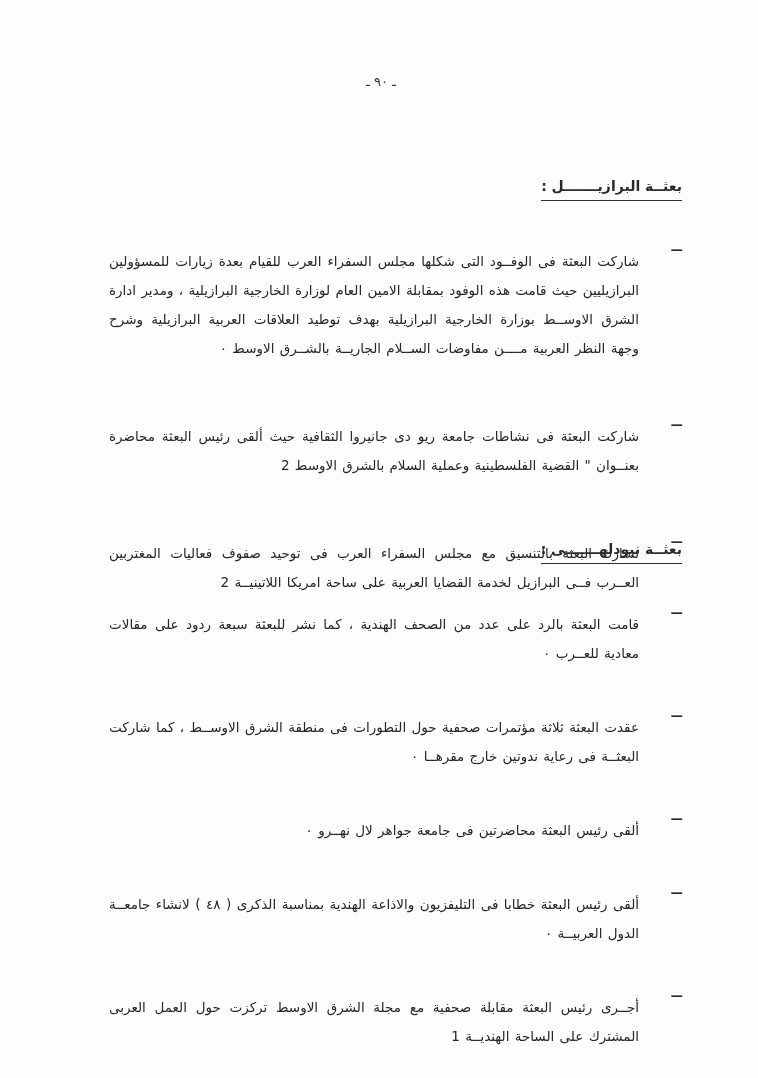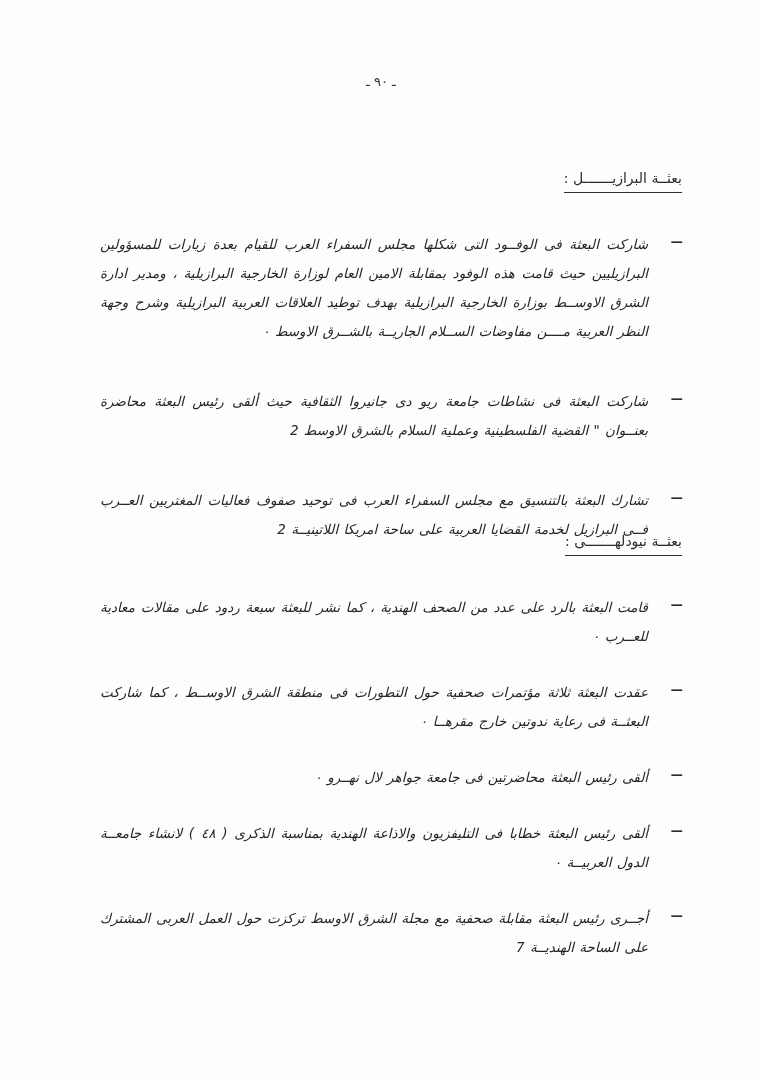--- a/index.html
+++ b/index.html
@@ -30,23 +30,23 @@
   }
   .doc-section {
     position: absolute;
     right: 96px;
     left: 92px;
   }
   #section-brazil { top: 170px; }
   #section-newdelhi { top: 533px; }
 
   .section-heading {
-    margin: 0 0 36px 0;
+    margin: 8px 0 36px 0;
     font-size: 14px;
-    font-weight: normal;
+    font-weight: bold;
     color: #2a2a2a;
   }
   .heading-text {
     border-bottom: 1.5px solid #2e2e2e;
     padding-bottom: 6px;
   }
 
   .item {
     display: flex;
     align-items: flex-start;
@@ -55,27 +55,26 @@
   .sec2 .item + .item { margin-top: 11px; }
 
   .marker {
     flex: 0 0 26px;
     font-size: 18px;
     line-height: 29px;
     color: #2a2a2a;
   }
   .item-text {
     flex: 1;
-    margin: 8px;
+    margin: 17px;
     font-size: 13.5px;
     line-height: 29px;
     text-align: justify;
     color: #262626;
     word-spacing: 1px;
-    font-style: italic;
   }
 </style>
 </head>
 <body>
 
 <div class="page">
 
   <div class="page-number">ـ ٩٠ ـ</div>
 
   <section class="doc-section sec1" id="section-brazil">
@@ -119,17 +118,17 @@
       <p class="item-text">ألقى رئيس البعثة محاضرتين فى جامعة جواهر لال نهــرو ٠</p>
     </div>
 
     <div class="item">
       <span class="marker">ــ</span>
       <p class="item-text">ألقى رئيس البعثة خطابا فى التليفزيون والاذاعة الهندية بمناسبة الذكرى ( ٤٨ ) لانشاء جامعــة الدول العربيــة ٠</p>
     </div>
 
     <div class="item">
       <span class="marker">ــ</span>
-      <p class="item-text">أجــرى رئيس البعثة مقابلة صحفية مع مجلة الشرق الاوسط تركزت حول العمل العربى المشترك على الساحة الهنديــة 7</p>
+      <p class="item-text">أجــرى رئيس البعثة مقابلة صحفية مع مجلة الشرق الاوسط تركزت حول العمل العربى المشترك على الساحة الهنديــة 1</p>
     </div>
   </section>
 
 </div>
 
 </body></html>

